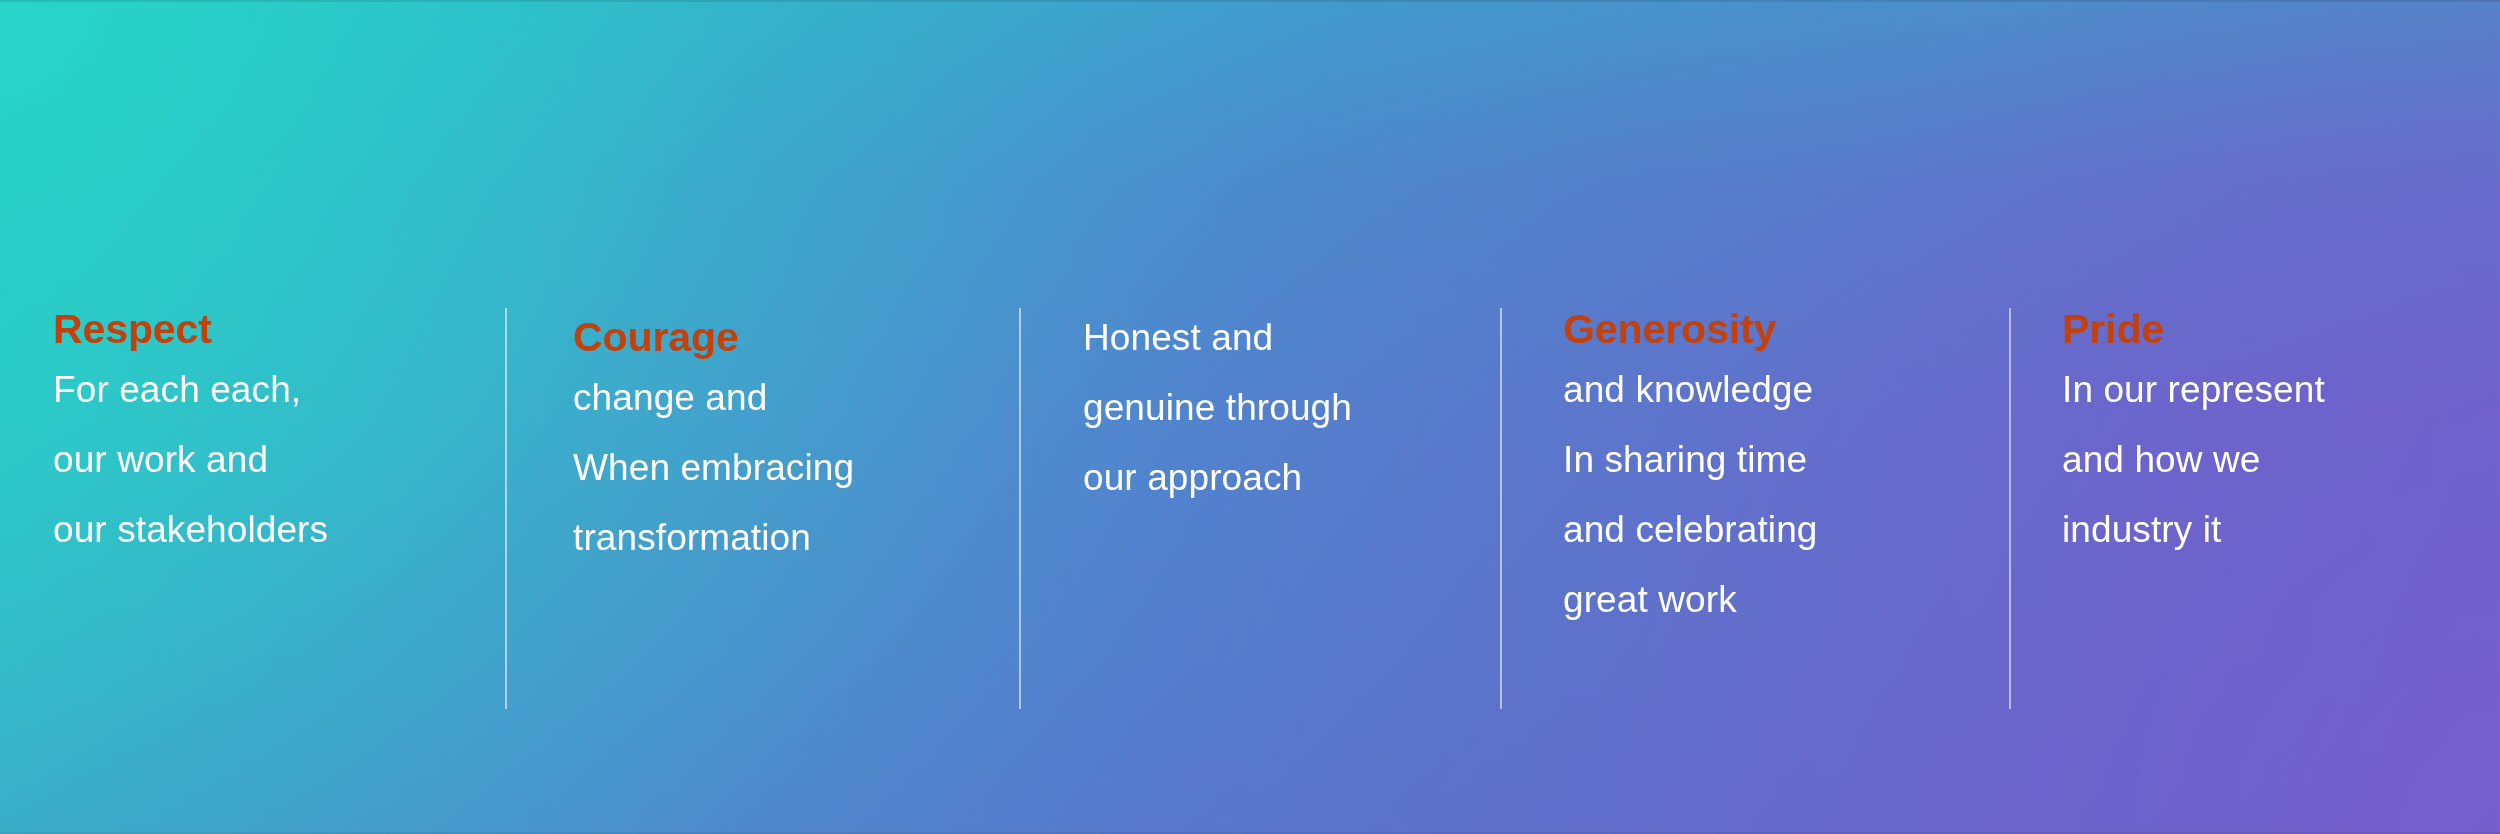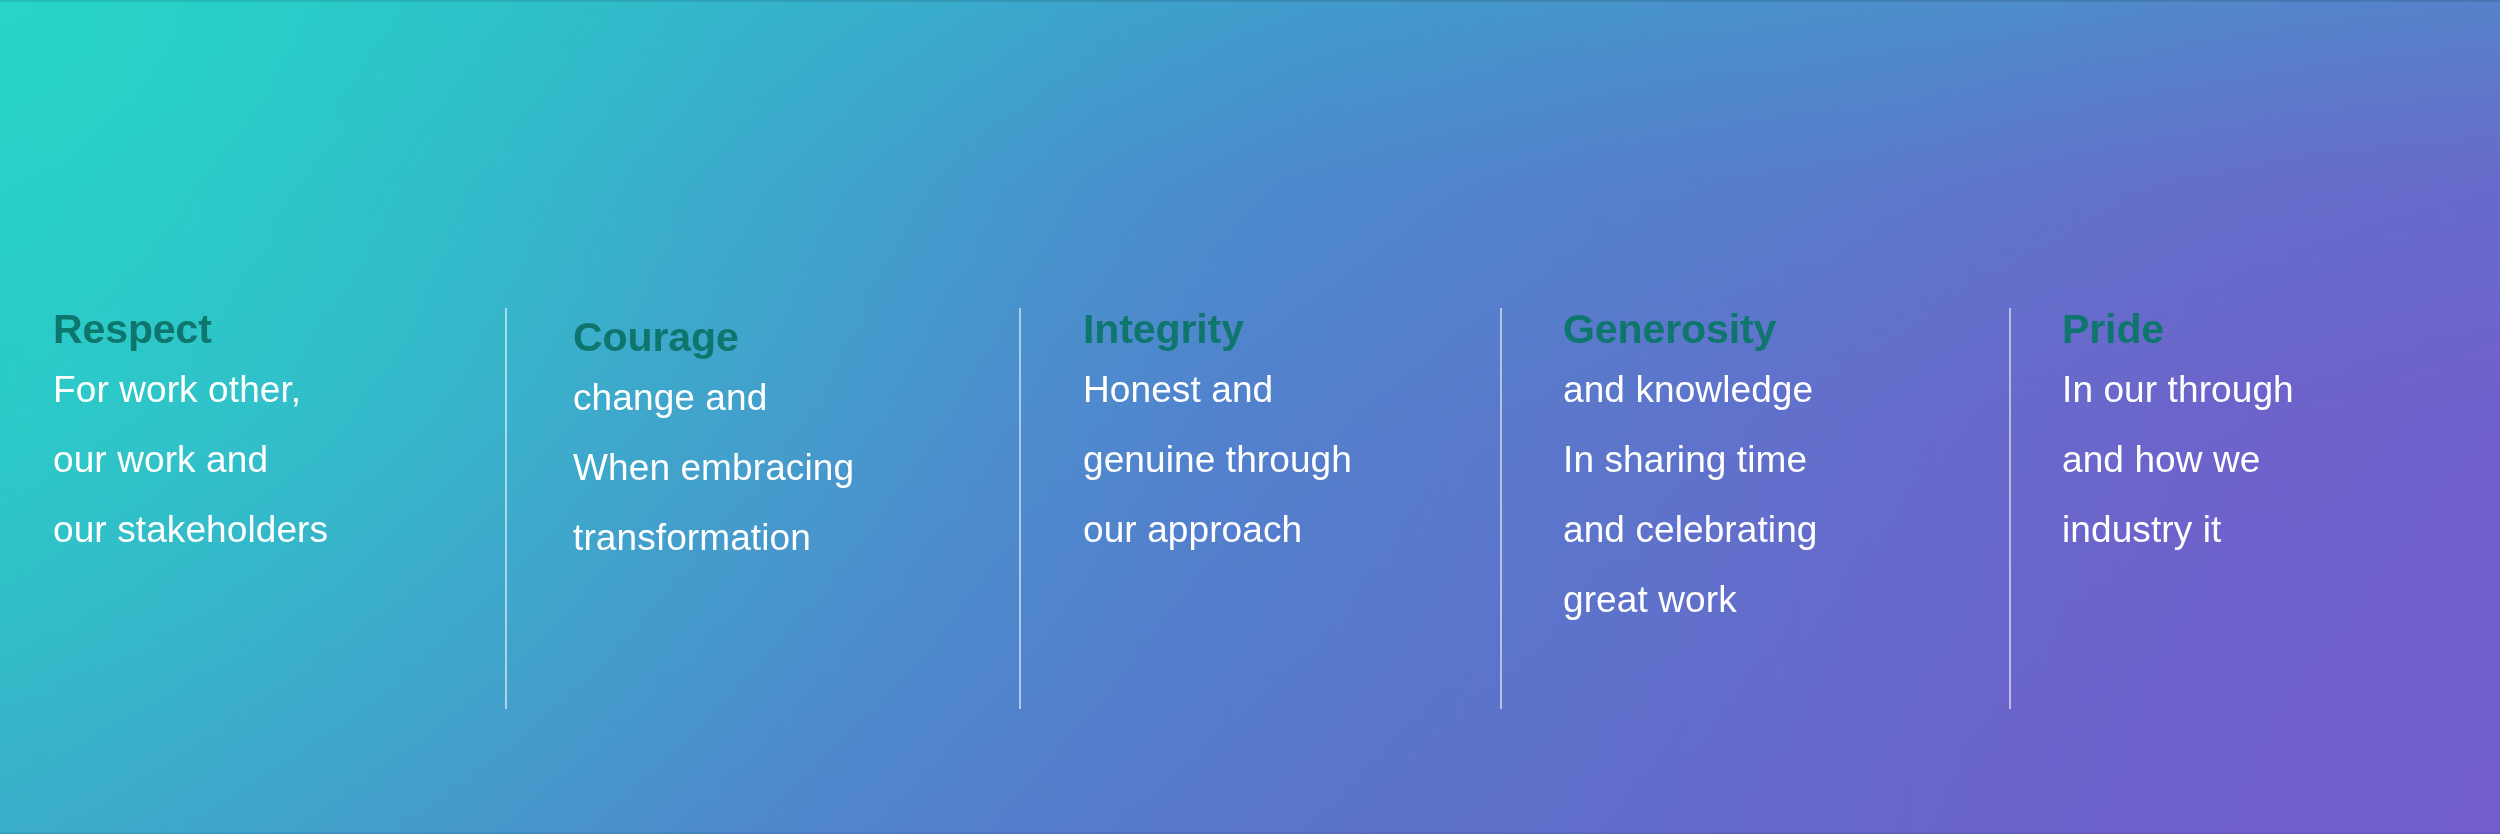--- a/index.html
+++ b/index.html
@@ -89,21 +89,21 @@
     inset: 0;
   }
 
   .value-column {
     position: absolute;
     top: 303px;
   }
 
   .value-title {
     margin: 0;
-    color: #0f766e;
+    color: #c2410c;
     font-size: 41px;
     font-weight: bold;
     line-height: 52px;
     letter-spacing: -0.1px;
     white-space: nowrap;
   }
 
   .value-desc {
     margin: 0;
     color: #ffffff;
@@ -136,39 +136,38 @@
   <div class="gradient-corner-tl"></div>
   <div class="gradient-corner-br"></div>
   <div class="top-edge-line"></div>
   <div class="bottom-edge-line"></div>
 
   <div class="columns">
 
     <div class="value-column" style="left: 53px;">
       <h2 class="value-title">Respect</h2>
       <p class="value-desc">
-        <span class="desc-line">For work other,</span>
+        <span class="desc-line">For each each,</span>
         <span class="desc-line">our work and</span>
         <span class="desc-line">our stakeholders</span>
       </p>
     </div>
     <div class="divider" style="left: 505px;"></div>
 
     <div class="value-column" style="left: 573px; margin-top: 8px;">
       <h2 class="value-title">Courage</h2>
       <p class="value-desc">
         <span class="desc-line">change and</span>
         <span class="desc-line">When embracing</span>
         <span class="desc-line">transformation</span>
       </p>
     </div>
     <div class="divider" style="left: 1019px;"></div>
 
     <div class="value-column" style="left: 1083px;">
-      <h2 class="value-title">Integrity</h2>
       <p class="value-desc">
         <span class="desc-line">Honest and</span>
         <span class="desc-line">genuine through</span>
         <span class="desc-line">our approach</span>
       </p>
     </div>
     <div class="divider" style="left: 1500px;"></div>
 
     <div class="value-column" style="left: 1563px;">
       <h2 class="value-title">Generosity</h2>
@@ -177,20 +176,20 @@
         <span class="desc-line">In sharing time</span>
         <span class="desc-line">and celebrating</span>
         <span class="desc-line">great work</span>
       </p>
     </div>
     <div class="divider" style="left: 2009px;"></div>
 
     <div class="value-column" style="left: 2062px;">
       <h2 class="value-title">Pride</h2>
       <p class="value-desc">
-        <span class="desc-line">In our through</span>
+        <span class="desc-line">In our represent</span>
         <span class="desc-line">and how we</span>
         <span class="desc-line">industry it</span>
       </p>
     </div>
 
   </div>
 </div>
 
 </body></html>

